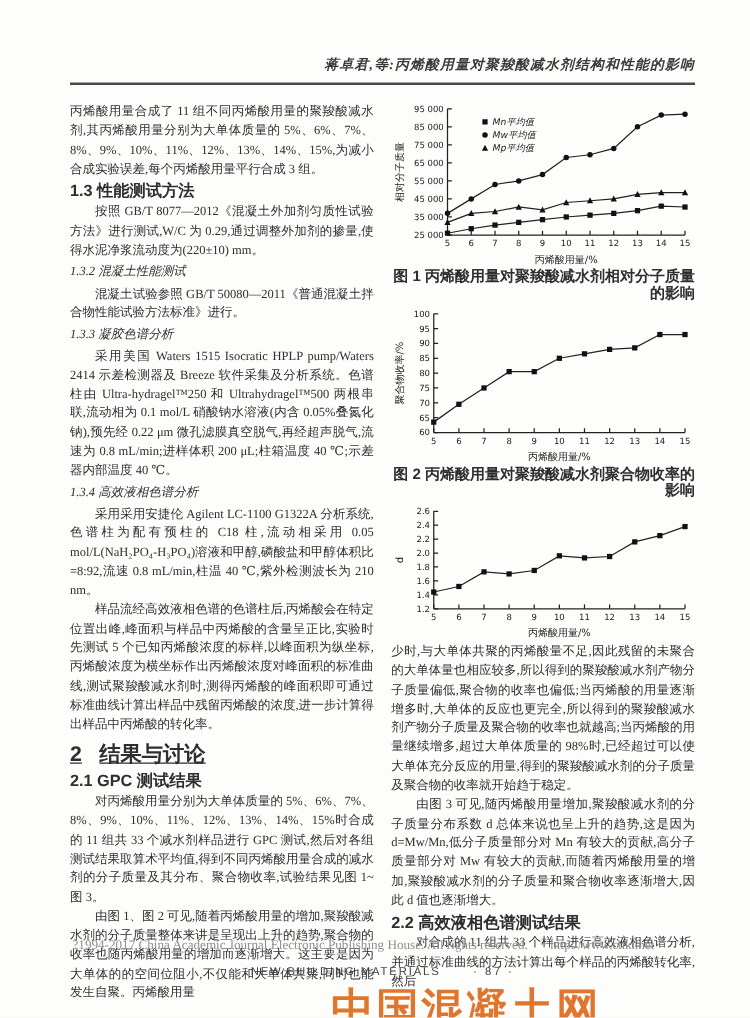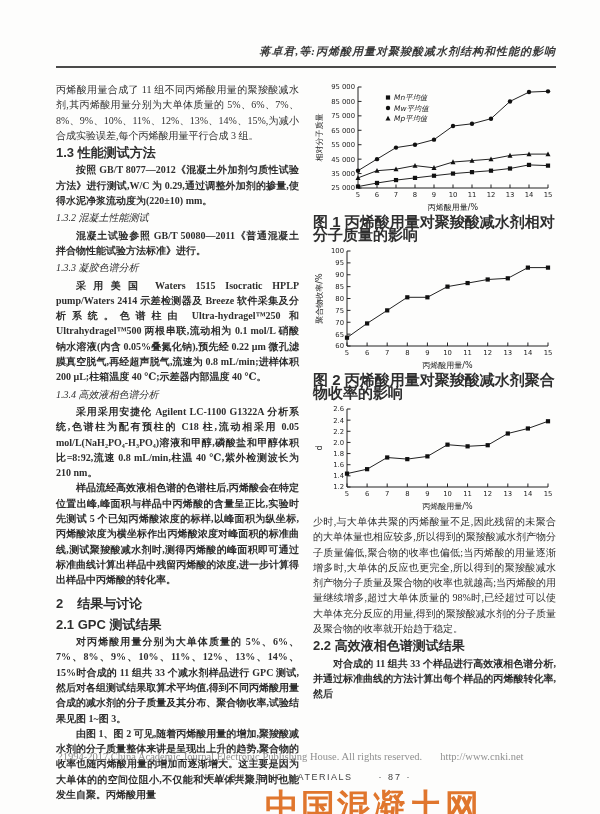--- a/index.html
+++ b/index.html
@@ -3,28 +3,28 @@
 <meta charset="utf-8">
 <style>
   html,body{margin:0;padding:0;}
   body{background:#e8e8e8;font-family:"Liberation Serif","DejaVu Serif",serif;}
   .page{position:relative;width:600px;height:814px;background:#fdfdfc;margin:0 auto;overflow:hidden;color:#2e2e2e;}
   .running-head{position:absolute;top:44px;left:56px;width:500px;text-align:right;font-size:11px;font-style:italic;font-weight:bold;color:#3a3a3a;letter-spacing:1px;}
   .head-rule{position:absolute;top:66px;left:56px;width:500px;height:2px;background:#4a4a4a;}
   .columns{position:absolute;top:82px;left:56px;width:500px;display:flex;gap:14px;}
   .col{width:243px;font-size:10px;line-height:15.3px;text-align:justify;}
   .col p{margin:0;}
-  .col p.ind{text-indent:2em;font-weight:bold;}
+  .col p.ind{text-indent:2em;}
   .h-bold{font-family:"Liberation Sans","DejaVu Sans",sans-serif;font-weight:bold;font-size:13px;margin:2px 0;}
   .h-kai{font-style:italic;font-size:10px;margin:2px 0;}
-  .h-sec{font-family:"Liberation Sans","DejaVu Sans",sans-serif;font-weight:bold;font-size:13px;margin:8px 0 6px 0;}
+  .h-sec{font-family:"Liberation Sans","DejaVu Sans",sans-serif;font-weight:bold;font-size:17px;margin:8px 0 6px 0;text-decoration:underline;}
   .h-sec .num{margin-right:14px;}
   .fig{margin:0 0 2px 0;}
   .fig svg{display:block;}
-  .fig-caption{font-family:"Liberation Sans","DejaVu Sans",sans-serif;font-weight:bold;font-size:15px;text-align:left;line-height:13px;margin:1px 0 5px 0;}
+  .fig-caption{font-family:"Liberation Sans","DejaVu Sans",sans-serif;font-weight:bold;font-size:12px;text-align:right;line-height:13px;margin:1px 0 5px 0;}
   svg .ax{stroke:#222;stroke-width:1;fill:none;}
   svg .line{stroke:#222;stroke-width:1;fill:none;}
   svg .mk{fill:#111;stroke:none;}
   svg text{font-family:"DejaVu Sans","Liberation Sans",sans-serif;fill:#222;}
   svg .tick{font-size:6.8px;}
   svg .alabel{font-size:8px;}
   svg .legend{font-size:7.4px;font-style:italic;}
   .watermark{position:absolute;left:265px;top:784px;font-family:Liberation Serif, serif;font-weight:bold;font-size:34px;color:#e0762d;letter-spacing:2px;z-index:3;}
   .journal-line{position:absolute;top:772px;left:56px;width:500px;text-align:center;font-family:"Liberation Sans","DejaVu Sans",sans-serif;font-size:9px;letter-spacing:1.5px;color:#3f3f3f;z-index:1;}
   .journal-line .pageno{margin-left:26px;letter-spacing:2px;}
@@ -263,20 +263,21 @@
             <rect x="112.30000000000001" y="50.25714285714286" width="4.2" height="4.2" class="mk"></rect>
             <rect x="132.4" y="38.55714285714286" width="4.2" height="4.2" class="mk"></rect>
             <rect x="152.5" y="40.228571428571435" width="4.2" height="4.2" class="mk"></rect>
             <rect x="172.6" y="39.114285714285714" width="4.2" height="4.2" class="mk"></rect>
             <rect x="192.70000000000002" y="27.414285714285704" width="4.2" height="4.2" class="mk"></rect>
             <rect x="212.8" y="22.4" width="4.2" height="4.2" class="mk"></rect>
             <rect x="232.9" y="15.157142857142867" width="4.2" height="4.2" class="mk"></rect>
           </svg>
       </div>
       <p>少时,与大单体共聚的丙烯酸量不足,因此残留的未聚合的大单体量也相应较多,所以得到的聚羧酸减水剂产物分子质量偏低,聚合物的收率也偏低;当丙烯酸的用量逐渐增多时,大单体的反应也更完全,所以得到的聚羧酸减水剂产物分子质量及聚合物的收率也就越高;当丙烯酸的用量继续增多,超过大单体质量的 98%时,已经超过可以使大单体充分反应的用量,得到的聚羧酸减水剂的分子质量及聚合物的收率就开始趋于稳定。</p>
+      <p class="ind">由图 3 可见,随丙烯酸用量增加,聚羧酸减水剂的分子质量分布系数 d 总体来说也呈上升的趋势,这是因为 d=Mw/Mn,低分子质量部分对 Mn 有较大的贡献,高分子质量部分对 Mw 有较大的贡献,而随着丙烯酸用量的增加,聚羧酸减水剂的分子质量和聚合物收率逐渐增大,因此 d 值也逐渐增大。</p>
       <div class="h-bold">2.2  高效液相色谱测试结果</div>
       <p class="ind">对合成的 11 组共 33 个样品进行高效液相色谱分析,并通过标准曲线的方法计算出每个样品的丙烯酸转化率, 然后</p>
     </div>
 
   </div>
 
   <div class="watermark">中国混凝土网</div>
 
   <div class="journal-line">
     <span>NEW BUILDING MATERIALS</span><span class="pageno">· 87 ·</span>

